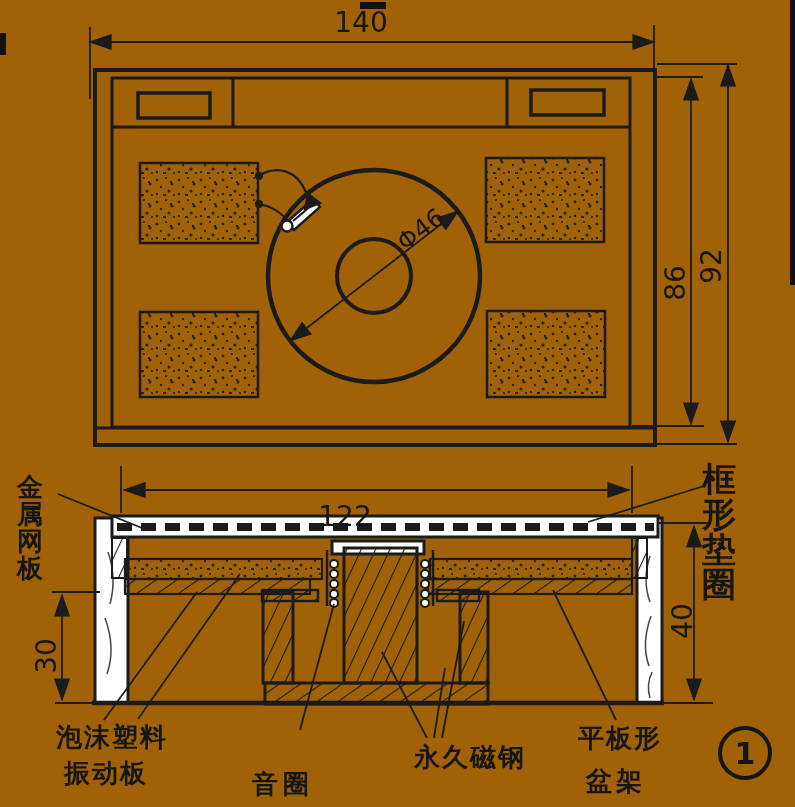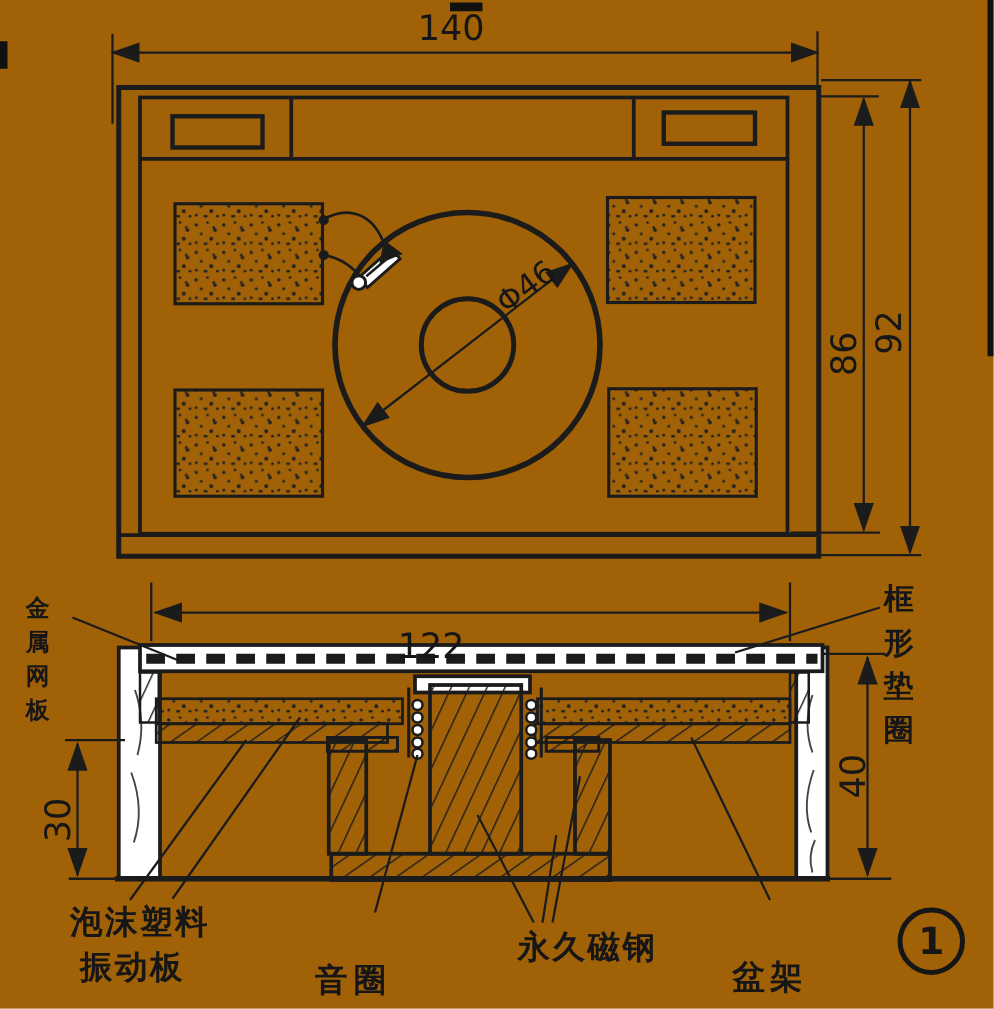--- a/index.html
+++ b/index.html
@@ -1,21 +1,21 @@
 <!DOCTYPE html>
 <html><head>
 <meta charset="utf-8">
 <style>
   html,body{margin:0;padding:0;background:#fdfdfb;}
   #stage{position:relative;width:795px;height:807px;background:#a16207;overflow:hidden;
          font-family:"DejaVu Sans",sans-serif;color:#1b1b1b;}
   svg{position:absolute;left:0;top:0;}
   .lbl{position:absolute;color:#161616;font-weight:600;}
-  .vlabel{width:34px;text-align:center;word-break:break-all;font-size:19px;line-height:27px;}
-  .vlabel.g{line-height:35px;font-size:24px;}
+  .vlabel{width:34px;text-align:center;word-break:break-all;font-size:26px;line-height:27px;}
+  .vlabel.g{line-height:35px;font-size:34px;}
   .hlabel{white-space:nowrap;font-size:26px;letter-spacing:2px;}
   .dim{position:absolute;color:#161616;font-size:28px;font-weight:500;text-align:center;}
   .rot{width:56px;height:28px;transform:rotate(-90deg);transform-origin:center center;}
   .diag{width:72px;height:30px;font-size:25px;transform:rotate(-37deg);transform-origin:center center;}
   #figbadge{position:absolute;left:718px;top:726px;width:46px;height:46px;border:4px solid #161616;
             border-radius:50%;display:flex;align-items:center;justify-content:center;
             font-size:30px;font-weight:600;color:#161616;}
 </style>
 </head>
 <body>
@@ -188,19 +188,20 @@
 <div class="dim rot" style="left:16px;top:642px;">30</div>
 <div class="dim rot" style="left:652px;top:607px;">40</div>
 
 <div class="lbl vlabel" style="left:13px;top:474px;">金属网板</div>
 <div class="lbl vlabel g" style="left:702px;top:462px;">框形垫圈</div>
 
 <div class="lbl hlabel" style="left:56px;top:720px;">泡沫塑料</div>
 <div class="lbl hlabel" style="left:64px;top:756px;">振动板</div>
 <div class="lbl hlabel" style="left:252px;top:732px;letter-spacing:5px;margin-top:35px;">音圈</div>
 <div class="lbl hlabel" style="left:414px;top:740px;">永久磁钢</div>
+<div class="lbl hlabel" style="left:578px;top:721px;">平板形</div>
 <div class="lbl hlabel" style="left:586px;top:764px;letter-spacing:4px;">盆架</div>
 
 <div id="figbadge">
   <span>1</span>
 </div>
 
 </div>
 
 </body></html>

